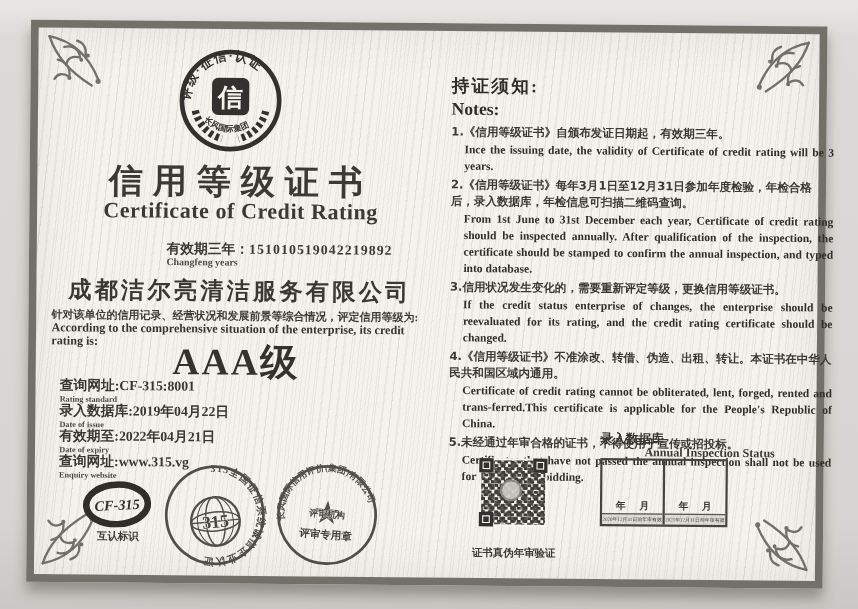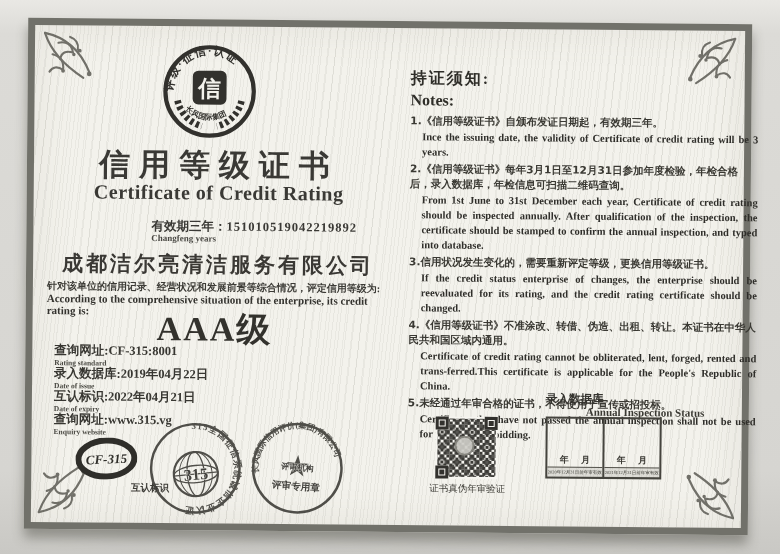--- a/index.html
+++ b/index.html
@@ -38,21 +38,21 @@
     font-size:21px;font-weight:bold;letter-spacing:3px;color:#3a3834;
     font-family:"DejaVu Sans","Liberation Sans",sans-serif;}
   .stmt-zh{left:14px;top:254px;width:348px;font-size:10px;font-weight:bold;color:#3c3b36;}
   .stmt-en{left:14px;top:267px;width:348px;font-size:11px;font-weight:bold;color:#34332f;}
   .rating{left:12px;top:280px;width:340px;text-align:center;
     font-size:34px;font-weight:bold;letter-spacing:2px;color:#33322d;}
   .field{left:22px;font-size:12.5px;font-weight:bold;color:#383732;}
   .field .cap{display:block;font-size:7.5px;line-height:7px;color:#4a4943;}
   .f0{top:317px;} .f1{top:340px;} .f2{top:363px;} .f3{top:386px;}
   .oval-badge{left:44px;top:412px;width:62px;height:42px;transform:rotate(-3deg);}
-  .oval-cap{left:46px;top:456px;width:60px;text-align:center;font-size:9.5px;font-weight:bold;color:#3c3b36;padding-left:43px;}
+  .oval-cap{left:46px;top:456px;width:60px;text-align:center;font-size:9.5px;font-weight:bold;color:#3c3b36;}
   .stamp{width:96px;height:96px;opacity:.88;}
   .stamp315{left:116px;top:394px;transform:rotate(-6deg);}
   .stampRev{left:218px;top:393px;transform:rotate(4deg);}
   
   .notes{left:376px;top:40px;width:348px;}
   .notes-zh{font-size:16px;font-weight:bold;letter-spacing:2px;color:#2f2e29;margin:0 0 2px 0;}
   .notes-en{font-size:16px;font-weight:bold;color:#2f2e29;margin:0 0 4px 0;}
   .note-zh{font-size:10.5px;font-weight:bold;line-height:15px;color:#3a3933;margin:2px 0 0 0;
     font-family:"DejaVu Sans","Liberation Sans",sans-serif;}
   .note-en{font-size:10.5px;font-weight:bold;line-height:15px;color:#2f2e2a;margin:1px 0 0 12px;text-align:justify;}
@@ -60,21 +60,21 @@
   .qr-wrap{left:404px;top:388px;width:62px;height:62px;background:#f6f5f0;}
   .qr{position:absolute;inset:2px;
     background:
       repeating-conic-gradient(#3b3a36 0 25%,rgba(0,0,0,0) 0 50%) 0 0/6px 6px,
       repeating-conic-gradient(rgba(59,58,54,.85) 0 25%,rgba(0,0,0,0) 0 50%) 2px 1px/10px 10px;}
   .finder{position:absolute;width:13px;height:13px;border:3px solid #32312d;background:#f6f5f0;box-sizing:border-box;}
   .finder::after{content:"";position:absolute;inset:1px;background:#32312d;}
   .fd1{left:0;top:0;} .fd2{right:0;top:0;} .fd3{left:0;bottom:0;}
   .qr-seal{position:absolute;left:19px;top:19px;width:20px;height:20px;border-radius:50%;
     background:#cfcec8;border:2px solid #8b8a83;box-sizing:border-box;opacity:.9;}
-  .qr-cap{left:398px;top:454px;width:76px;text-align:center;font-size:9.5px;font-weight:normal;color:#3c3b35;}
+  .qr-cap{left:398px;top:468px;width:76px;text-align:center;font-size:9.5px;font-weight:bold;color:#3c3b35;}
   .insp-title{left:514px;top:362px;font-size:11.5px;font-weight:bold;color:#35342f;
     font-family:"DejaVu Sans","Liberation Sans",sans-serif;}
   .insp-sub{left:514px;top:376px;font-size:11px;font-weight:bold;color:#3b3a34;margin-left:40px;}
   .insp-table{left:514px;top:387px;width:116px;height:62px;border:2px solid #45443e;display:flex;box-sizing:border-box;}
   .insp-cell{flex:1;position:relative;border-right:2px solid #45443e;}
   .insp-cell:last-child{border-right:none;}
   .ym{position:absolute;left:0;right:0;bottom:10px;display:flex;justify-content:space-evenly;
     font-size:9px;font-weight:bold;color:#3a3933;}
   .cell-cap{position:absolute;left:0;right:0;bottom:0;height:9px;font-size:4.5px;line-height:9px;
     text-align:center;color:#3e3d37;border-top:1px solid #55544d;background:rgba(90,89,82,.14);
@@ -179,21 +179,21 @@
 
   <div class="abs field f0">
     <span>查询网址:</span><span>CF-315:8001</span>
     <span class="cap">Rating standard</span>
   </div>
   <div class="abs field f1">
     <span>录入数据库:</span><span>2019年04月22日</span>
     <span class="cap">Date of issue</span>
   </div>
   <div class="abs field f2">
-    <span>互认标识:</span><span>2022年04月21日</span>
+    <span>有效期至:</span><span>2022年04月21日</span>
     <span class="cap">Date of expiry</span>
   </div>
   <div class="abs field f3">
     <span>查询网址:</span><span>www.315.vg</span>
     <span class="cap">Enquiry website</span>
   </div>
 
   <svg class="abs oval-badge" viewBox="0 0 62 42">
     <ellipse cx="31" cy="21" rx="28" ry="18" fill="none" stroke="#2f2e2a" stroke-width="6"></ellipse>
     <text x="31" y="26" text-anchor="middle" font-size="13" font-weight="bold" fill="#2f2e2a" font-style="italic">CF-315</text>

